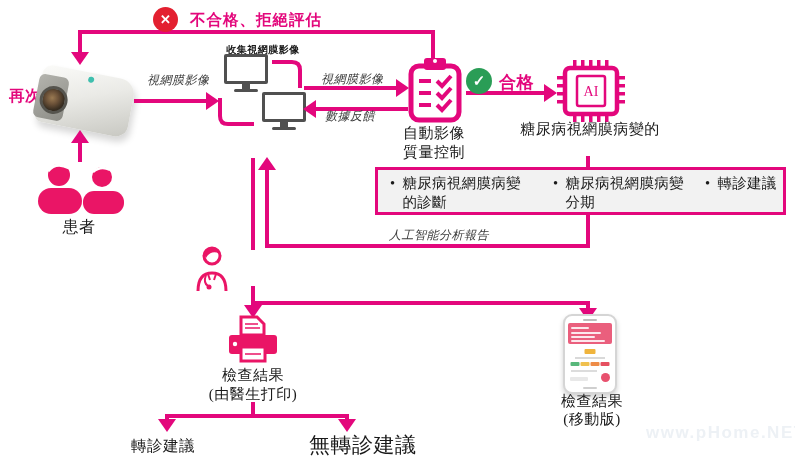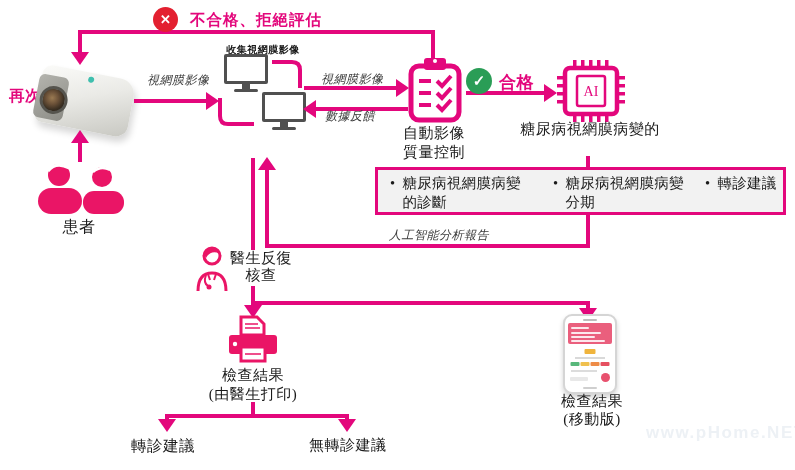--- a/index.html
+++ b/index.html
@@ -197,24 +197,20 @@
 
   <svg style="left:194px;top:245px;" width="36" height="48" viewBox="0 0 36 48">
     <circle cx="18" cy="11" r="8" fill="#fff" stroke="#ea1566" stroke-width="3"></circle>
     <path d="M10,9 Q13,1 22,3 L25,8 Q16,5 12,13 Z" fill="#ea1566"></path>
     <path d="M4,46 Q4,28 18,28 Q32,28 32,46" fill="#fff" stroke="#ea1566" stroke-width="3"></path>
     <line x1="14" y1="29" x2="16" y2="35" stroke="#ea1566" stroke-width="2"></line>
     <line x1="22" y1="29" x2="20" y2="35" stroke="#ea1566" stroke-width="2"></line>
     <path d="M12,30 Q9,38 14,41" stroke="#ea1566" stroke-width="2" fill="none"></path>
     <circle cx="15" cy="42" r="2.5" fill="#ea1566"></circle>
   </svg>
-  <div class="lbl ctr" style="left:227px;top:250px;width:68px;line-height:17px;">
-    <div>醫生反復</div>
-    <div>核查</div>
-  </div>
 
   <div class="v" style="left:251px;top:286px;height:17px;"></div>
   <div class="h" style="left:251px;top:301px;width:339px;"></div>
   <div class="arr arr-d" style="left:244px;top:305px;"></div>
   <div class="v" style="left:586px;top:301px;height:8px;"></div>
   <div class="arr arr-d" style="left:579px;top:308px;"></div>
 
   <svg style="left:227px;top:315px;" width="52" height="50" viewBox="0 0 52 50">
     <path d="M14,2 h16 l7,7 v11 h-23 z" fill="#fff" stroke="#ea1566" stroke-width="3"></path>
     <line x1="18" y1="9" x2="31" y2="9" stroke="#ea1566" stroke-width="1.5"></line>
@@ -229,21 +225,21 @@
     <div>(由醫生打印)</div>
   </div>
 
   <div class="v" style="left:251px;top:402px;height:14px;"></div>
   <div class="h" style="left:165px;top:414px;width:184px;"></div>
   <div class="v" style="left:165px;top:414px;height:6px;"></div>
   <div class="arr arr-d" style="left:158px;top:419px;"></div>
   <div class="v" style="left:345px;top:414px;height:6px;"></div>
   <div class="arr arr-d" style="left:338px;top:419px;"></div>
   <div class="lbl" style="left:131px;top:436px;font-size:15.5px;">轉診建議</div>
-  <div class="lbl" style="left:309px;top:436px;font-size:15px;">無轉診建議</div>
+  <div class="lbl" style="left:309px;top:436px;font-size:21px;">無轉診建議</div>
 
   <div class="phone">
     <div class="ph-spk"></div>
     <div class="ph-head">
       <i style="top:4px;width:18px;"></i>
       <i style="top:9px;width:30px;"></i>
       <i style="top:13px;width:24px;"></i>
       <i style="top:17px;width:34px;"></i>
     </div>
     <div class="ph-score"></div>

